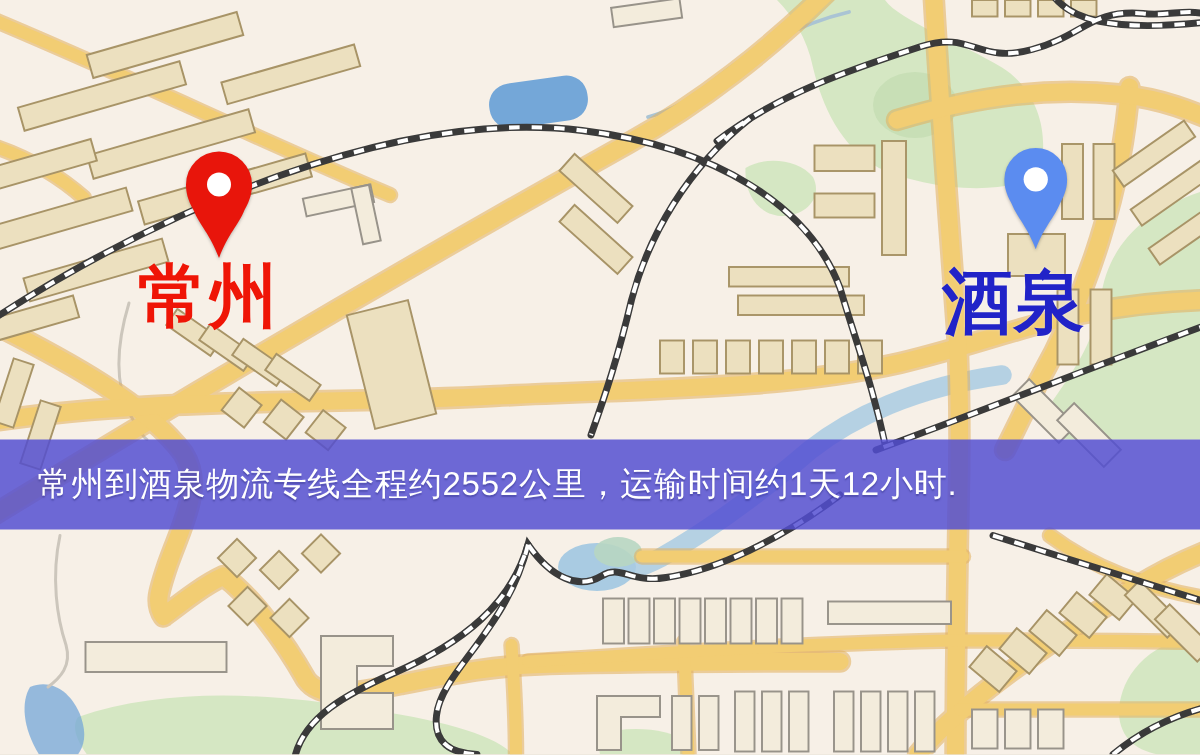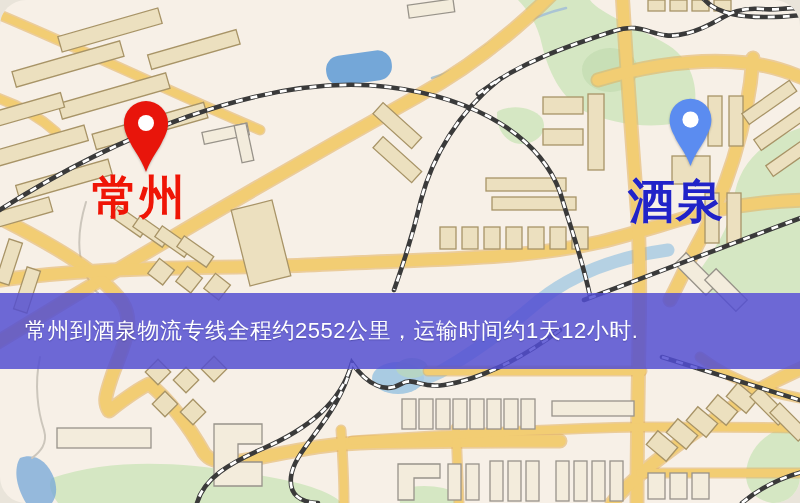--- a/index.html
+++ b/index.html
@@ -1,16 +1,16 @@
 <!DOCTYPE html>
 <html style="--background: #f7f0e7; --road: #f2cd73; --road-border: #e2b05c; --building-fill: #ece0bf; --building-stroke: #a89467; --building-light: #f3ecdc; --building-light-stroke: #98938a; --park: #d5e7c3; --park-dark: #c2dcb0; --water: #74a7d8; --water-light: #a9cbe2; --railway: #3a3a3a; --pin-0: #e8150b; --label-0: #ef1506; --pin-1: #5b8cf0; --label-1: #2123c8; --banner-bg: #524ed2; --banner-fg: #ffffff;"><head>
 <meta charset="utf-8">
 <style>
   html,body{margin:0;padding:0;background:#e9e4da;font-family:"Liberation Sans",sans-serif;}
-  .stage{position:relative;width:800px;height:503px;overflow:hidden;background:var(--background,#f7f0e7);border-radius:26px;}
+  .stage{position:relative;width:800px;height:503px;overflow:hidden;background:var(--background,#f7f0e7);}
   svg{display:block}
   
   .park{fill:var(--park)}
   .park2{fill:var(--park-dark)}
   .water{fill:var(--water)}
   .waterl{fill:var(--water-light)}
   .stream{fill:none;stroke:var(--water-light);stroke-width:13;stroke-linecap:round;opacity:.85}
   .brook{fill:none;stroke:#aac4d4;stroke-width:2.5;stroke-linecap:round}
   .contour{fill:none;stroke:#ccc6bc;stroke-width:2;stroke-linecap:round}
   .bld{fill:var(--building-fill);stroke:var(--building-stroke);stroke-width:1.3}
@@ -24,21 +24,21 @@
   
   .pin{position:absolute;filter:drop-shadow(0 1px 1px rgba(0,0,0,.25))}
   .pin.origin path{fill:var(--pin-0,#e8150b)}
   .pin.destination path{fill:var(--pin-1,#5b8cf0)}
   
   .city-label{position:absolute;font-weight:bold;line-height:1;letter-spacing:1px;
               text-shadow:0 0 2px rgba(255,255,255,.35);user-select:none}
   .city-label.origin{left:92px;top:174px;font-size:46px;color:var(--label-0,#ef1506)}
   .city-label.destination{left:628px;top:177px;font-size:47px;color:var(--label-1,#2123c8)}
   
-  .banner{position:absolute;left:0;top:293px;width:100%;height:76px;display:flex;align-items:center}
+  .banner{position:absolute;left:0;top:293px;width:100%;height:60px;display:flex;align-items:center}
   .banner-bg{position:absolute;inset:0;background:var(--banner-bg,#524ed2);opacity:.84}
   .banner-text{position:relative;color:var(--banner-fg,#fff);font-size:22px;padding-left:25px;
                letter-spacing:.5px;text-shadow:0 1px 1px rgba(40,40,120,.4);white-space:nowrap}
 </style>
 </head>
 <body>
 
 <div class="stage">
 
   <svg width="800" height="503" viewBox="0 0 800 503">

